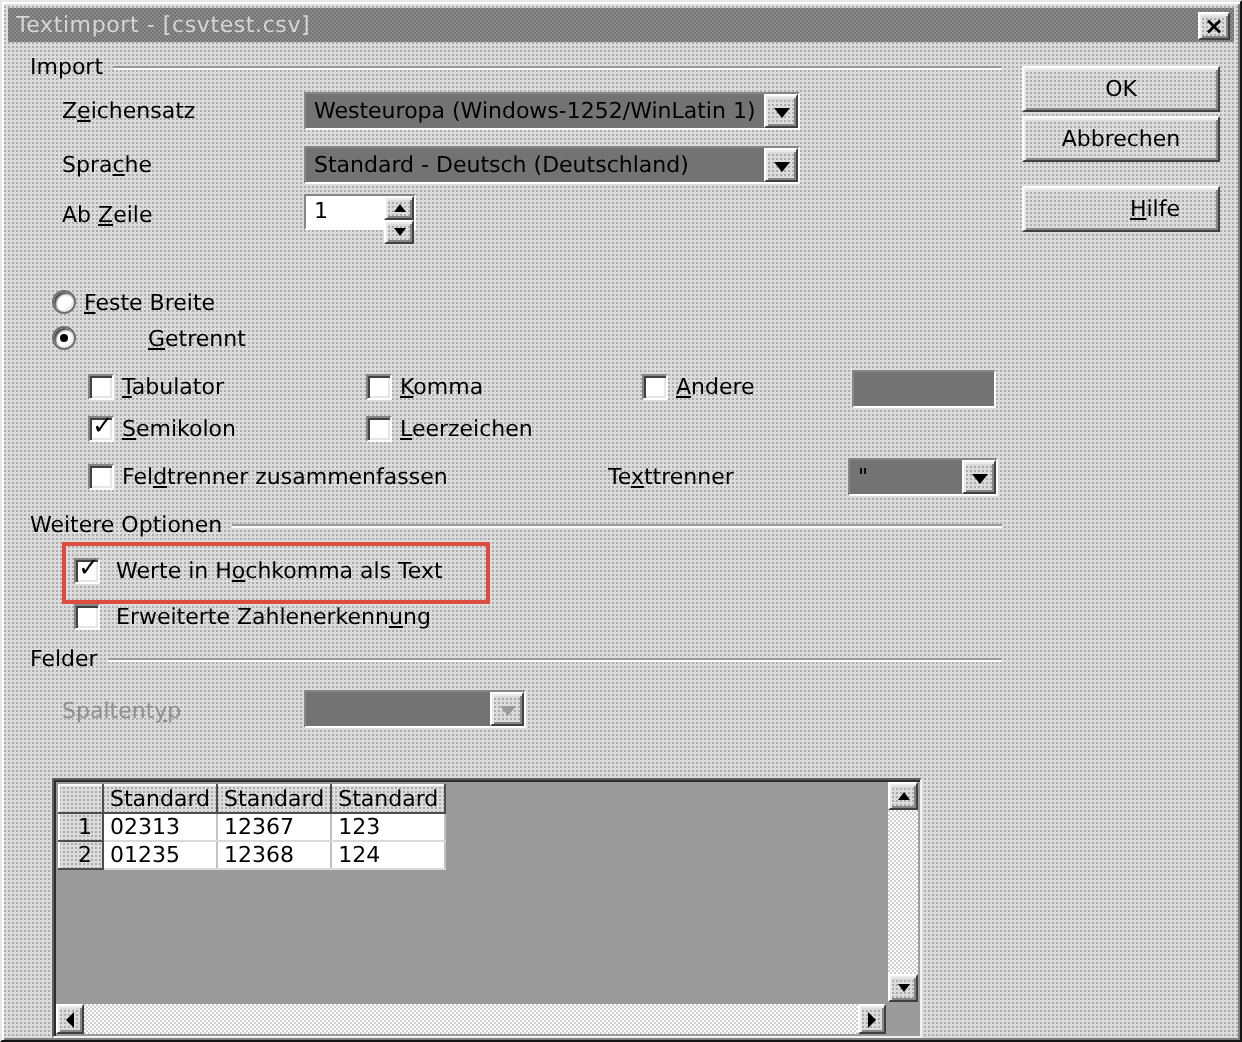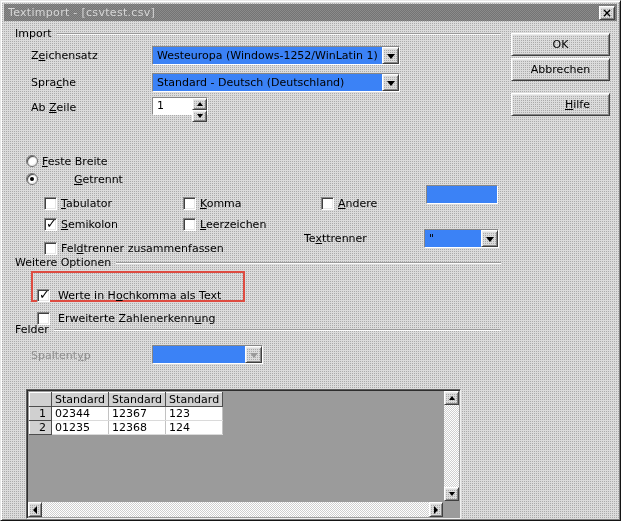--- a/index.html
+++ b/index.html
@@ -15,30 +15,30 @@
   .title-text{flex:1;white-space:nowrap;overflow:hidden;letter-spacing:.3px;}
   .closebtn{width:16px;height:14px;margin-right:2px;display:flex;align-items:center;justify-content:center;
     font-weight:bold;font-size:12px;line-height:10px;color:#000;cursor:default;}
   .raised{border:1px solid;border-color:#ffffff #404040 #404040 #ffffff;
     box-shadow:inset 1px 1px 0 #eaeaea, inset -1px -1px 0 #868686;box-sizing:border-box;}
   .sunken{background:#fff;border:1px solid;border-color:#868686 #ffffff #ffffff #868686;
     box-shadow:inset 1px 1px 0 #404040, inset -1px -1px 0 #e6e6e6;box-sizing:border-box;}
   .lbl{position:absolute;white-space:nowrap;height:13px;}
   .ghdr{position:absolute;display:flex;align-items:center;gap:5px;height:13px;}
   .gline{flex:1;height:0;border-top:1px solid #9a9a9a;border-bottom:1px solid #fbfbfb;margin-top:1px;}
-  .row{position:absolute;display:flex;align-items:flex-start;gap:4px;white-space:nowrap;height:14px;margin-top:11px;}
+  .row{position:absolute;display:flex;align-items:center;gap:4px;white-space:nowrap;height:14px;}
   .row.wgap{gap:8px;}
   .cb{position:relative;flex:none;width:13px;height:13px;}
   .cb.on::after{content:"\2713";position:absolute;left:1px;top:-3px;font-size:13px;font-weight:bold;color:#000;}
   .radio{position:relative;flex:none;width:12px;height:12px;border-radius:50%;background:#fff;
     border:1px solid #6f6f6f;box-shadow:inset 1px 1px 1px #474747, inset -1px -1px 0 #ececec;box-sizing:border-box;}
   .radio.on::after{content:"";position:absolute;left:3px;top:3px;width:4px;height:4px;border-radius:50%;background:#000;}
   .btn{position:absolute;width:99px;height:23px;display:flex;align-items:center;justify-content:center;cursor:default;}
   .combo{position:absolute;height:19px;display:flex;align-items:stretch;}
-  .combo .cval{flex:1;background:#3b82f6;padding:2px 0 0 4px;overflow:hidden;white-space:nowrap;}
+  .combo .cval{flex:1;background:#737373;padding:2px 0 0 4px;overflow:hidden;white-space:nowrap;}
   .dropbtn{flex:none;width:17px;display:flex;align-items:center;justify-content:center;}
   .tri-down{width:0;height:0;border:4px solid transparent;border-top:5px solid #000;margin-top:5px;}
   .disabled-tri .tri-down{border-top-color:#9a9a9a;}
   .spin{position:absolute;height:18px;display:flex;align-items:stretch;}
   .spin .cval{flex:1;background:#fff;padding:1px 0 0 4px;}
   .spincol{flex:none;width:15px;display:flex;flex-direction:column;}
   .spinbtn{flex:1;display:flex;align-items:center;justify-content:center;}
   .tri-up-s{width:0;height:0;border:3px solid transparent;border-bottom:4px solid #000;margin-bottom:3px;}
   .tri-down-s{width:0;height:0;border:3px solid transparent;border-top:4px solid #000;margin-top:3px;}
   .redbox{position:absolute;border:2px solid #de4c41;}
@@ -200,21 +200,21 @@
     <table class="ptable">
       <tbody>
           <tr>
         <th class="w-rh"></th>
         <th class="w-c">Standard</th>
         <th class="w-c">Standard</th>
         <th class="w-c">Standard</th>
       </tr>
       <tr>
         <th class="rowhdr">1</th>
-        <td>02344</td>
+        <td>02313</td>
         <td>12367</td>
         <td>123</td>
       </tr>
       <tr>
         <th class="rowhdr">2</th>
         <td>01235</td>
         <td>12368</td>
         <td>124</td>
       </tr>
     </tbody>

